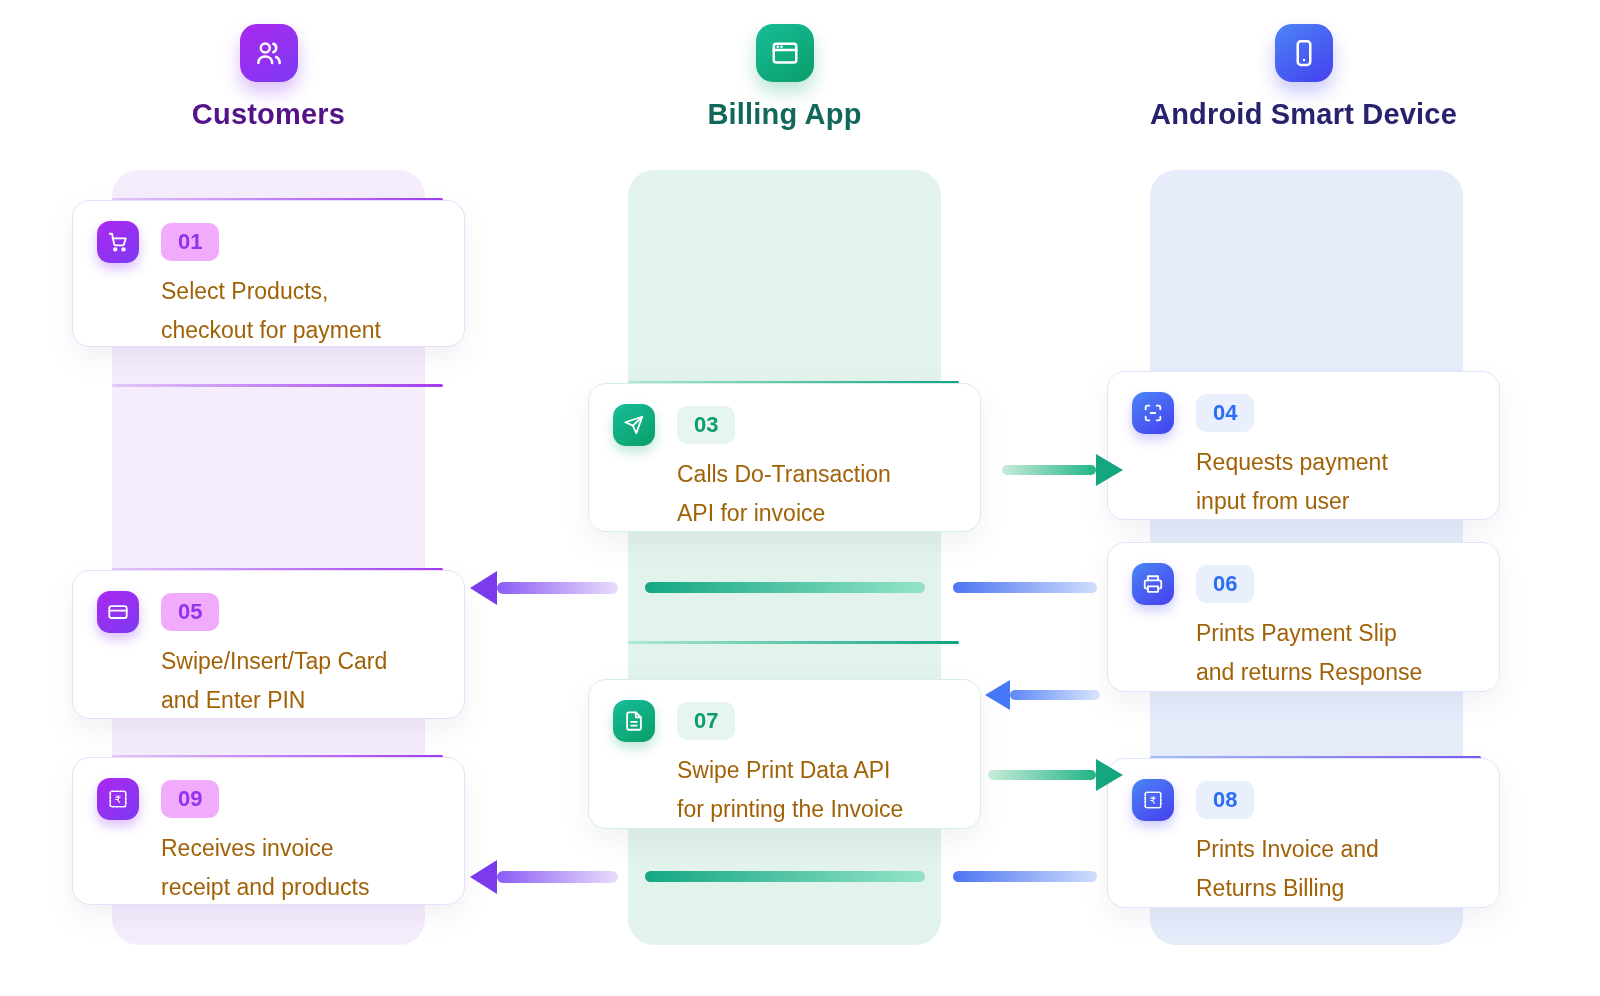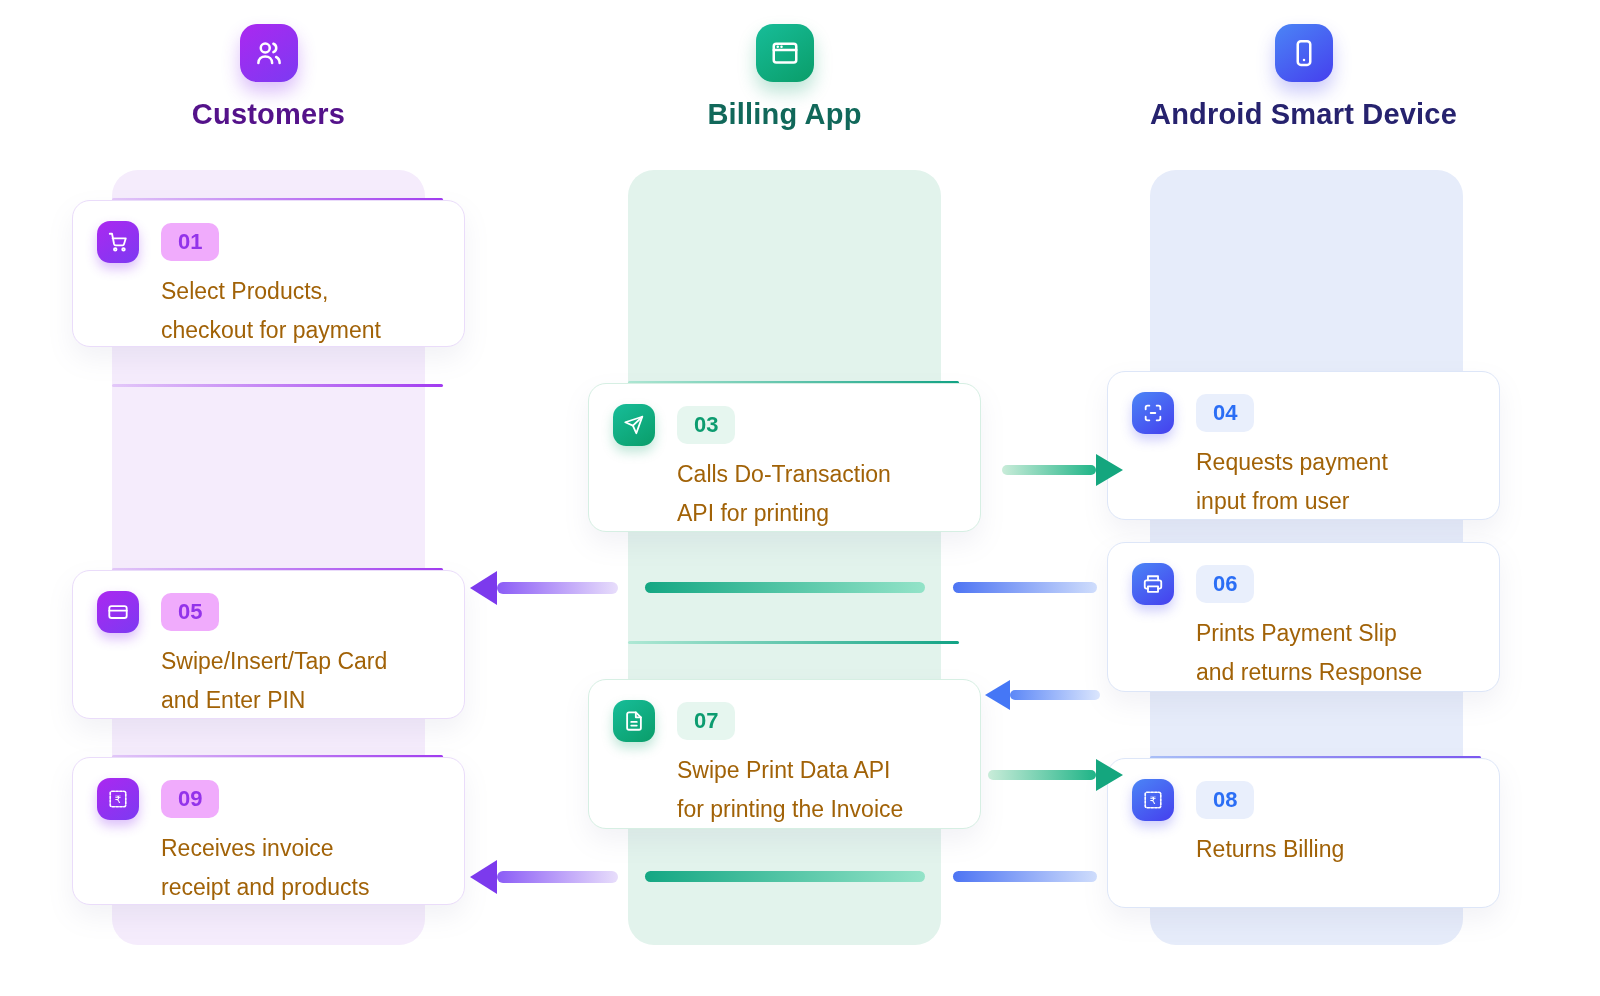--- a/index.html
+++ b/index.html
@@ -182,21 +182,21 @@
       <div class="icon-sq green">
         <svg width="22" height="22" viewBox="0 0 24 24" fill="none" stroke="#fff" stroke-width="2" stroke-linecap="round" stroke-linejoin="round">
           <path d="m21 3-6.5 18-3.7-8.3L2.5 9z"></path>
             <path d="M21 3 10.8 12.7"></path>
         </svg>
       </div>
       <div class="badge green">03</div>
     </div>
     <div class="card-text">
       <div>Calls Do-Transaction</div>
-        <div>API for printing</div>
+        <div>API for invoice</div>
     </div>
   </div>
 
   <div class="card green" style="left:588px;top:643px;height:150px;margin-top:36px;">
     <div class="card-head">
       <div class="icon-sq green">
         <svg width="22" height="22" viewBox="0 0 24 24" fill="none" stroke="#fff" stroke-width="2" stroke-linecap="round" stroke-linejoin="round">
           <path d="M14 2.5H6.5a2 2 0 0 0-2 2v15a2 2 0 0 0 2 2h11a2 2 0 0 0 2-2V8z"></path>
           <path d="M14 2.5V8h5.5"></path>
             <path d="M9 13h6"></path>
@@ -251,20 +251,21 @@
     <div class="card-head">
       <div class="icon-sq blue">
         <svg width="22" height="22" viewBox="0 0 24 24" fill="none" stroke="#fff" stroke-width="1.8" stroke-linecap="round" stroke-linejoin="round">
           <rect x="3.5" y="3.5" width="17" height="17" rx="2" stroke-dasharray="2.6 1.6"></rect>
           <text x="12" y="16.2" text-anchor="middle" font-size="11" font-family="'DejaVu Sans',sans-serif" fill="#fff" stroke="none">₹</text>
         </svg>
       </div>
       <div class="badge blue">08</div>
     </div>
     <div class="card-text">
+      <div>Prints Invoice and</div>
         <div>Returns Billing</div>
     </div>
   </div>
 
   <div class="flow" style="left:1002px;top:454px;">
     <div class="bar g-bar" style="width:94px;"></div>
       <div class="head g-head"></div>
   </div>
 
   <div class="flow" style="left:470px;top:571px;">

